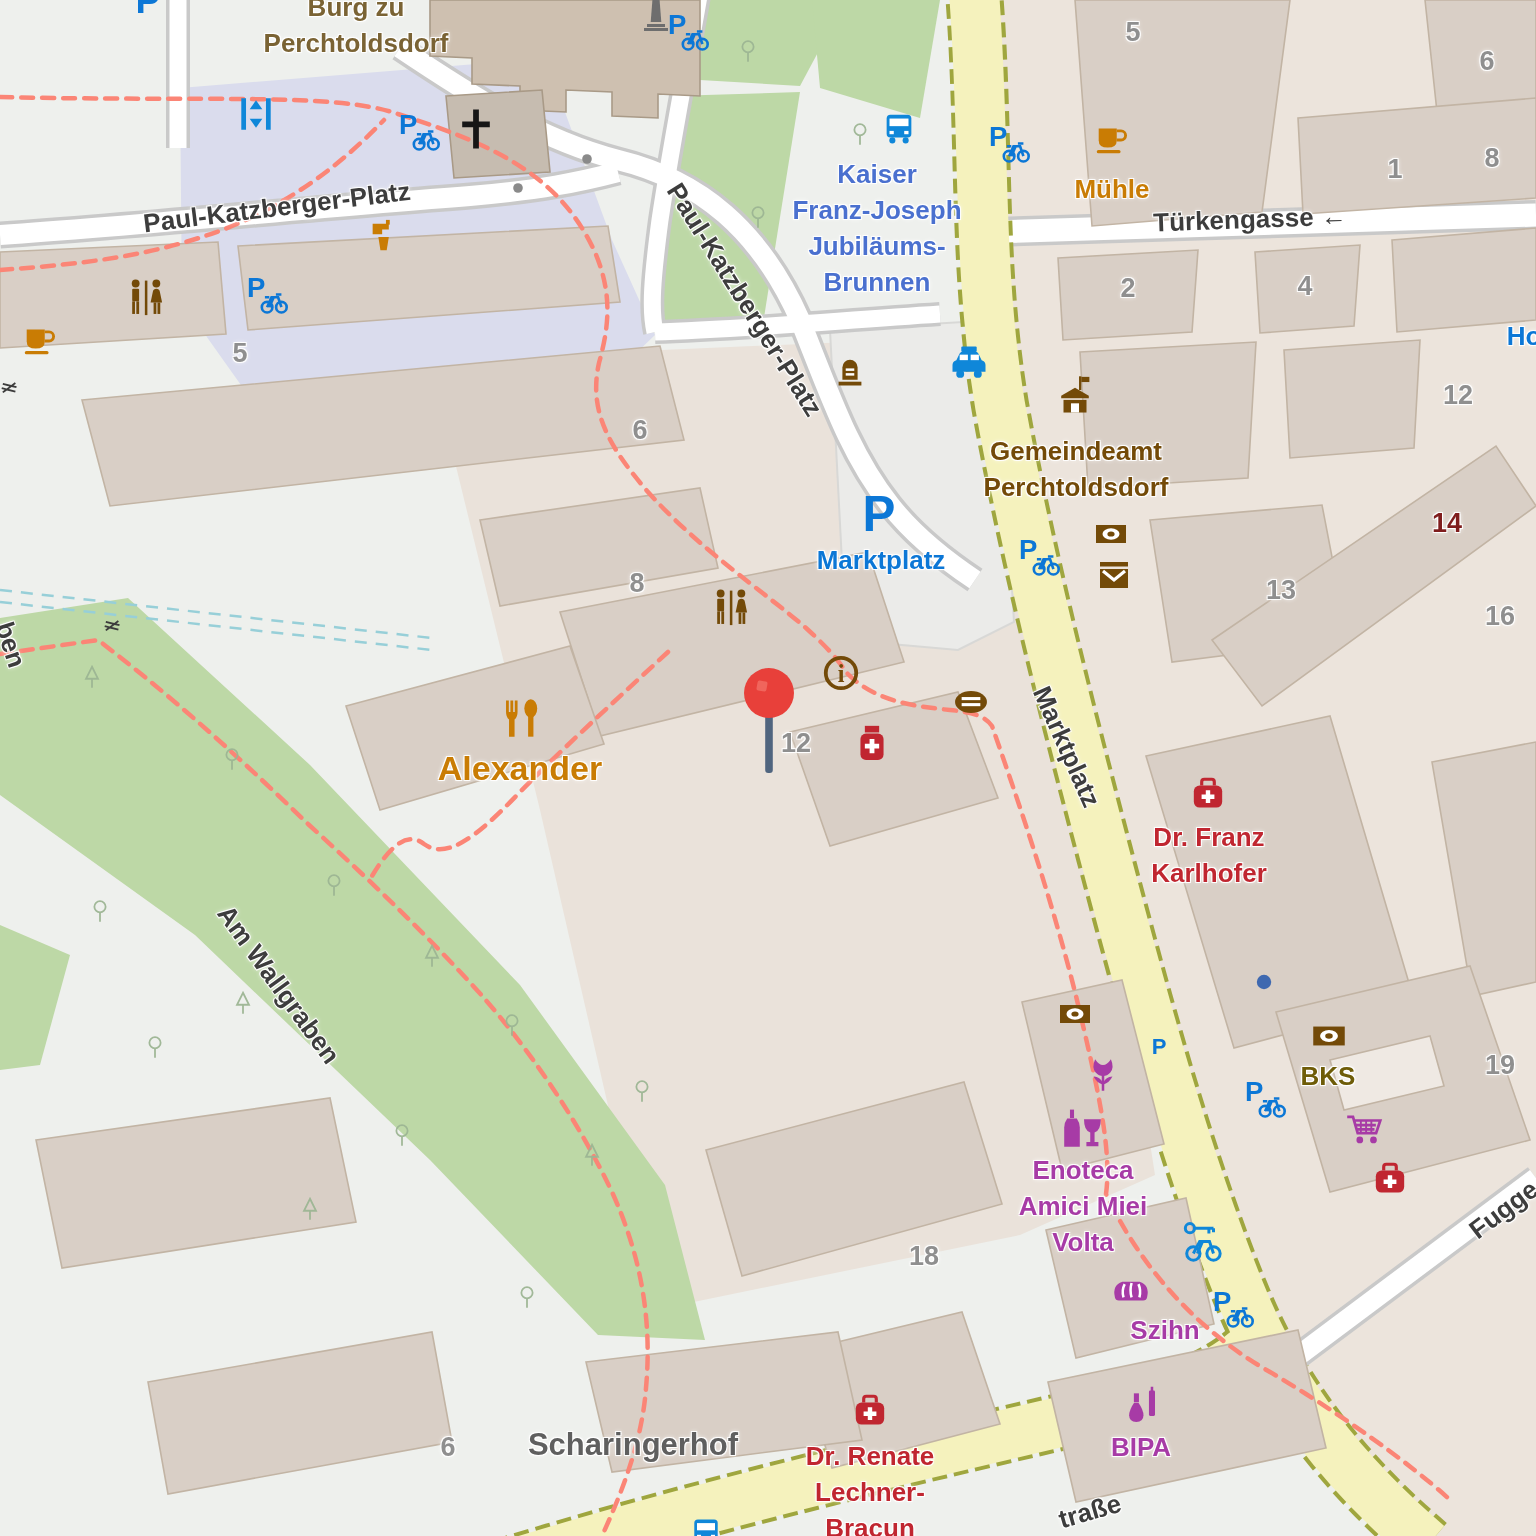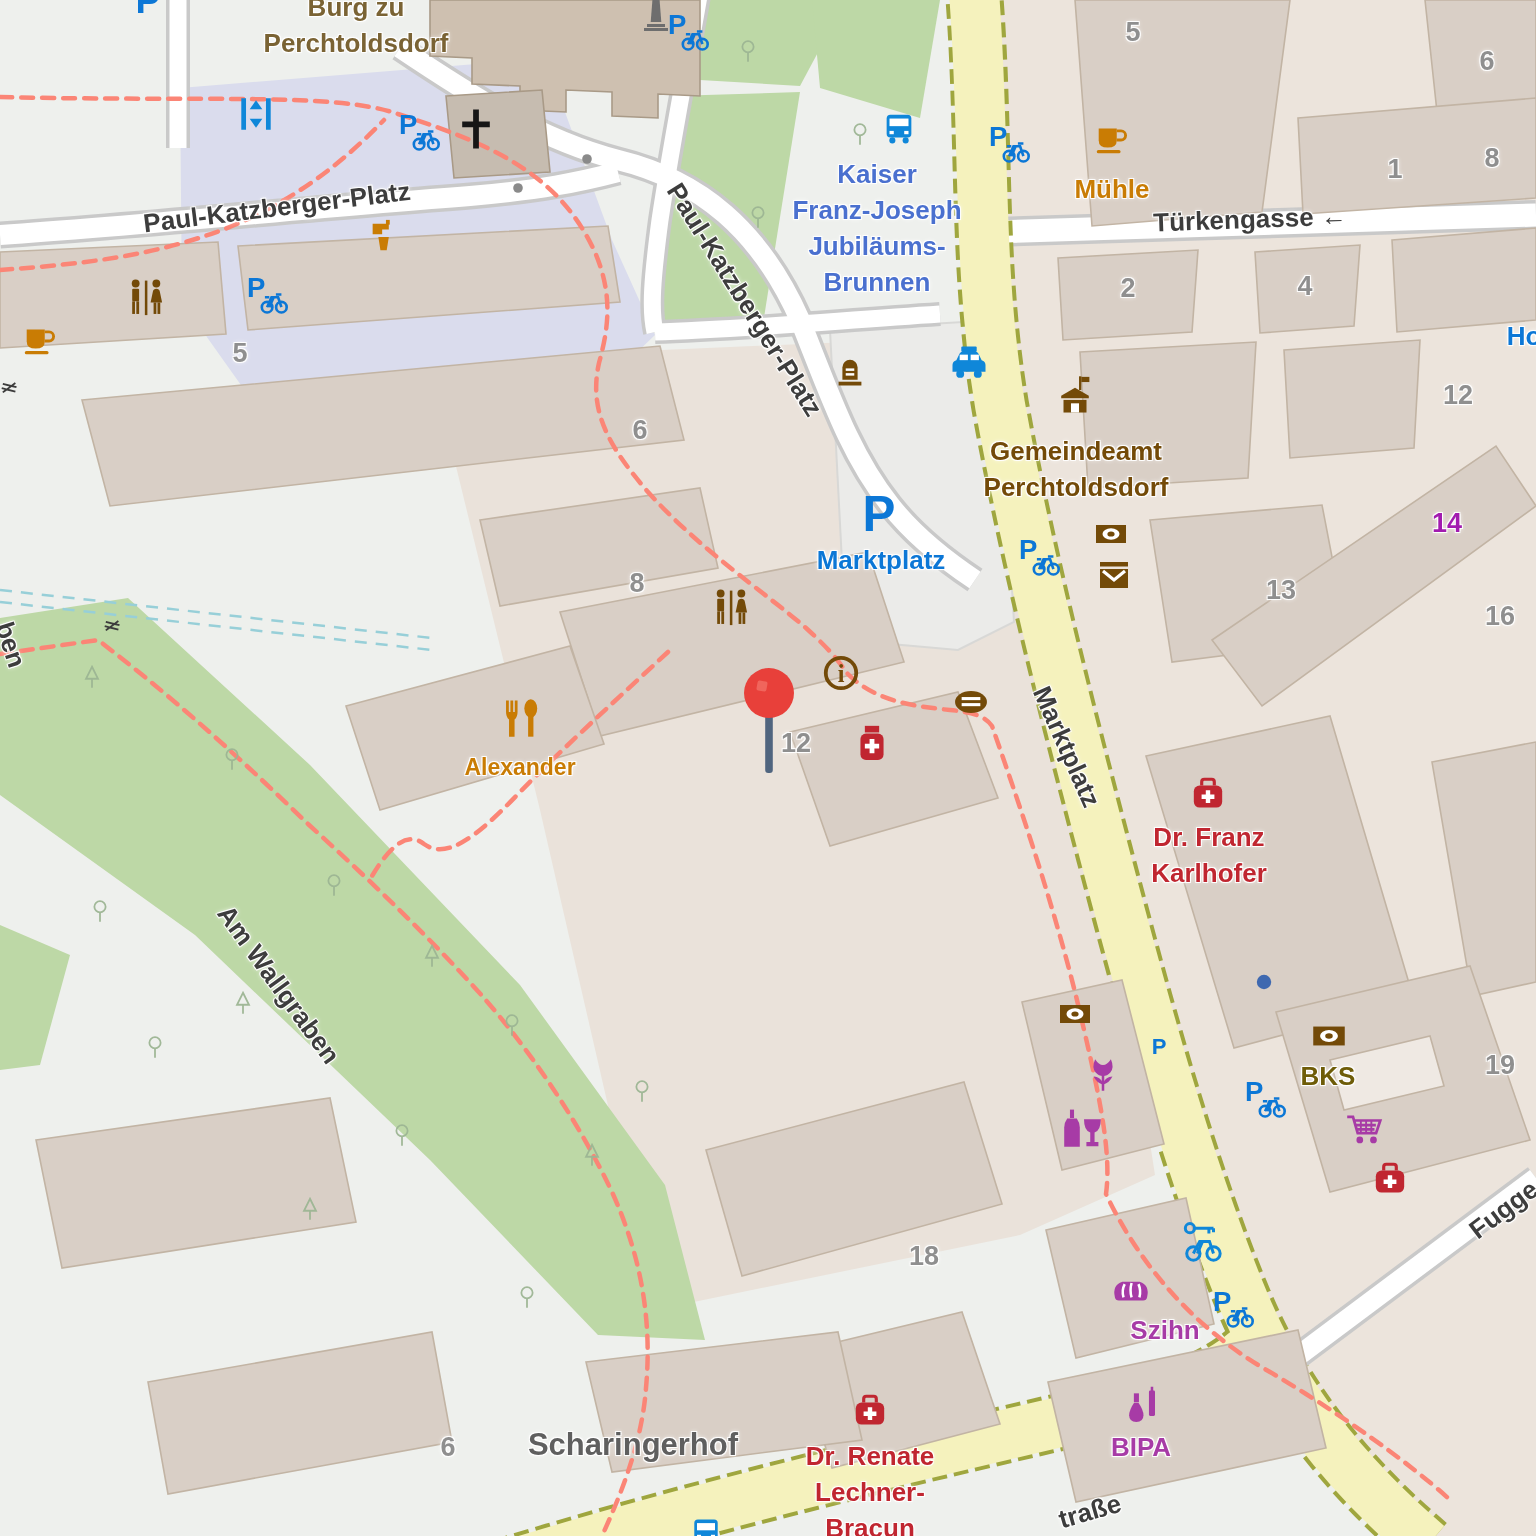--- a/index.html
+++ b/index.html
@@ -112,24 +112,27 @@
       <div class="lbl" style="font-size: 26px; color: rgb(122, 99, 52); left: 356px; top: 26px; transform: translate(-50%, -50%);">Burg zu
 Perchtoldsdorf</div>
       <div class="lbl" style="font-size: 26px; color: rgb(74, 112, 207); left: 877px; top: 229px; transform: translate(-50%, -50%);">Kaiser
 Franz-Joseph
 Jubiläums-
 Brunnen</div>
       <div class="lbl" style="font-size: 26px; color: rgb(201, 124, 4); left: 1112px; top: 190px; transform: translate(-50%, -50%);">Mühle</div>
       <div class="lbl" style="font-size: 26px; color: rgb(115, 74, 8); left: 1076px; top: 470px; transform: translate(-50%, -50%);">Gemeindeamt
 Perchtoldsdorf</div>
       <div class="lbl" style="font-size: 26px; color: rgb(12, 119, 214); left: 881px; top: 561px; transform: translate(-50%, -50%);">Marktplatz</div>
-      <div class="lbl" style="font-size: 23px; color: rgb(201, 124, 4); left: 520px; top: 768px; transform: translate(-50%, -50%);">Alexander</div>
+      <div class="lbl" style="font-size: 34px; color: rgb(201, 124, 4); left: 520px; top: 768px; transform: translate(-50%, -50%);">Alexander</div>
       <div class="lbl" style="font-size: 26px; color: rgb(192, 38, 48); left: 1209px; top: 856px; transform: translate(-50%, -50%);">Dr. Franz
 Karlhofer</div>
       <div class="lbl" style="font-size: 26px; color: rgb(110, 92, 8); left: 1328px; top: 1077px; transform: translate(-50%, -50%); text-align: center;">BKS</div>
+      <div class="lbl" style="font-size: 26px; color: rgb(167, 59, 166); left: 1083px; top: 1207px; transform: translate(-50%, -50%);">Enoteca
+Amici Miei
+Volta</div>
       <div class="lbl" style="font-size: 26px; color: rgb(167, 59, 166); left: 1165px; top: 1331px; transform: translate(-50%, -50%);">Szihn</div>
       <div class="lbl" style="font-size: 26px; color: rgb(167, 59, 166); left: 1141px; top: 1448px; transform: translate(-50%, -50%); text-align: center;">BIPA</div>
       <div class="lbl" style="font-size: 26px; color: rgb(192, 38, 48); left: 870px; top: 1493px; transform: translate(-50%, -50%);">Dr. Renate
 Lechner-
 Bracun</div>
       <div class="lbl" style="font-size: 31px; color: rgb(95, 95, 95); left: 633px; top: 1445px; transform: translate(-50%, -50%);">Scharingerhof</div>
       <div class="lbl" style="font-size: 26px; color: rgb(12, 119, 214); left: 1524px; top: 337px; transform: translate(-50%, -50%);">Ho</div>
       <div class="lbl" style="font-size: 26px; color: rgb(61, 61, 61); left: 277px; top: 208px; transform: translate(-50%, -50%) rotate(-7deg);">Paul-Katzberger-Platz</div>
       <div class="lbl" style="font-size: 26px; color: rgb(61, 61, 61); left: 744px; top: 300px; transform: translate(-50%, -50%) rotate(58deg);">Paul-Katzberger-Platz</div>
       <div class="lbl" style="font-size: 26px; color: rgb(61, 61, 61); left: 1250px; top: 220px; transform: translate(-50%, -50%) rotate(-2deg);">Türkengasse ←</div>
@@ -142,21 +145,21 @@
       <div class="lbl" style="font-size: 27px; color: rgb(143, 143, 143); left: 640px; top: 431px; transform: translate(-50%, -50%);">6</div>
       <div class="lbl" style="font-size: 27px; color: rgb(143, 143, 143); left: 637px; top: 584px; transform: translate(-50%, -50%);">8</div>
       <div class="lbl" style="font-size: 27px; color: rgb(143, 143, 143); left: 796px; top: 744px; transform: translate(-50%, -50%);">12</div>
       <div class="lbl" style="font-size: 27px; color: rgb(143, 143, 143); left: 1133px; top: 33px; transform: translate(-50%, -50%);">5</div>
       <div class="lbl" style="font-size: 27px; color: rgb(143, 143, 143); left: 1487px; top: 62px; transform: translate(-50%, -50%);">6</div>
       <div class="lbl" style="font-size: 27px; color: rgb(143, 143, 143); left: 1395px; top: 170px; transform: translate(-50%, -50%);">1</div>
       <div class="lbl" style="font-size: 27px; color: rgb(143, 143, 143); left: 1492px; top: 159px; transform: translate(-50%, -50%);">8</div>
       <div class="lbl" style="font-size: 27px; color: rgb(143, 143, 143); left: 1128px; top: 289px; transform: translate(-50%, -50%);">2</div>
       <div class="lbl" style="font-size: 27px; color: rgb(143, 143, 143); left: 1305px; top: 287px; transform: translate(-50%, -50%);">4</div>
       <div class="lbl" style="font-size: 27px; color: rgb(143, 143, 143); left: 1458px; top: 396px; transform: translate(-50%, -50%);">12</div>
-      <div class="lbl" style="font-size: 27px; color: #a21caf; left: 1447px; top: 524px; transform: translate(-50%, -50%);">14</div>
+      <div class="lbl" style="font-size: 27px; color: #7f1d1d; left: 1447px; top: 524px; transform: translate(-50%, -50%);">14</div>
       <div class="lbl" style="font-size: 27px; color: rgb(143, 143, 143); left: 1281px; top: 591px; transform: translate(-50%, -50%);">13</div>
       <div class="lbl" style="font-size: 27px; color: rgb(143, 143, 143); left: 1500px; top: 617px; transform: translate(-50%, -50%);">16</div>
       <div class="lbl" style="font-size: 27px; color: rgb(143, 143, 143); left: 1500px; top: 1066px; transform: translate(-50%, -50%);">19</div>
       <div class="lbl" style="font-size: 27px; color: rgb(143, 143, 143); left: 924px; top: 1257px; transform: translate(-50%, -50%);">18</div>
       <div class="lbl" style="font-size: 27px; color: rgb(143, 143, 143); left: 448px; top: 1448px; transform: translate(-50%, -50%);">6</div>
       <div class="ico" style="width: 44px; height: 44px; left: 148px; top: 0px; transform: translate(-50%, -50%);">
         <svg viewBox="0 0 40 40">
           <text x="20" y="32" font-size="34" font-weight="bold" fill="#0c77d6" text-anchor="middle" font-family="Liberation Sans">P</text>
         </svg>
       </div>

